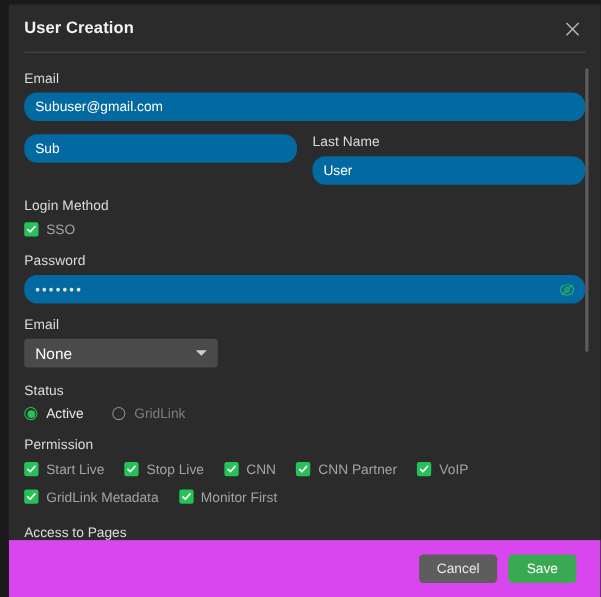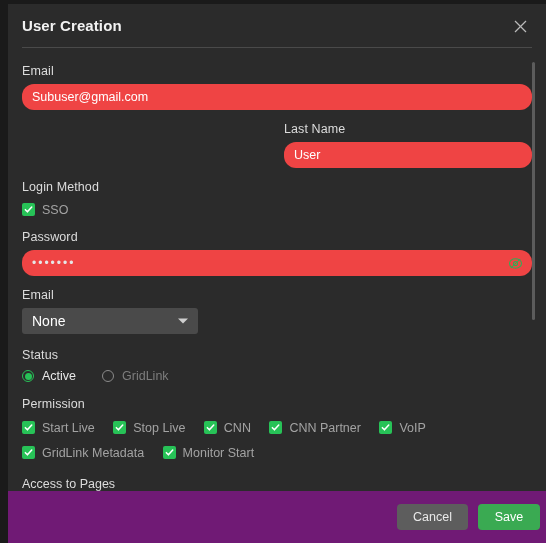--- a/index.html
+++ b/index.html
@@ -105,21 +105,21 @@
     display: block;
     font-size: 12.5px;
     color: #dcdcdc;
     margin-bottom: 6px;
     letter-spacing: .1px;
   }
   .input {
     box-sizing: border-box;
     width: 100%;
     height: 26px;
-    background: #ef4444;
+    background: #0369a1;
     border: none;
     border-radius: 12px;
     color: #ffffff;
     font-size: 12.5px;
     font-family: "Liberation Sans", sans-serif;
     padding: 0 10px;
     outline: none;
     display: flex;
     align-items: center;
     text-align: right;
@@ -257,23 +257,23 @@
     margin-top: 16px;
   }
 
   
   .footer {
     flex: 0 0 52px;
     height: 52px;
     display: flex;
     align-items: center;
     justify-content: flex-end;
-    padding-right: 6px;
+    padding-right: 22px;
     gap: 10px;
-    background: #701a75;
+    background: #d946ef;
   }
   .btn {
     min-width: 62px;
     height: 26px;
     border: none;
     border-radius: 4px;
     font-size: 12.5px;
     font-family: "Liberation Sans", sans-serif;
     cursor: pointer;
     padding: 0 16px;
@@ -300,20 +300,21 @@
 
     <div class="body-scroll">
 
       <div class="field">
         <span class="label">Email</span>
         <div class="input" placeholder="Email">Subuser@gmail.com</div>
       </div>
 
       <div class="row2">
         <div>
+          <div class="input" placeholder="First Name">Sub</div>
         </div>
         <div>
           <span class="label">Last Name</span>
           <div class="input" placeholder="Last Name">User</div>
         </div>
       </div>
 
       <div class="field">
         <span class="label">Login Method</span>
         <div class="cb-item">
@@ -418,21 +419,21 @@
                 </svg>
             </span>
             <span class="cb-label">GridLink Metadata</span>
           </div>
           <div class="cb-item">
             <span class="cb">
               <svg width="9" height="9" viewBox="0 0 10 10" aria-hidden="true">
                   <polyline points="1.5,5.2 3.8,7.6 8.6,2.2" fill="none" stroke="#ffffff" stroke-width="1.7" stroke-linecap="round" stroke-linejoin="round"></polyline>
                 </svg>
             </span>
-            <span class="cb-label">Monitor Start</span>
+            <span class="cb-label">Monitor First</span>
           </div>
         </div>
       </div>
 
       <div class="clipped">Access to Pages</div>
 
       <div class="scroll-track"></div>
       <div class="scroll-thumb"></div>
     </div>
 

